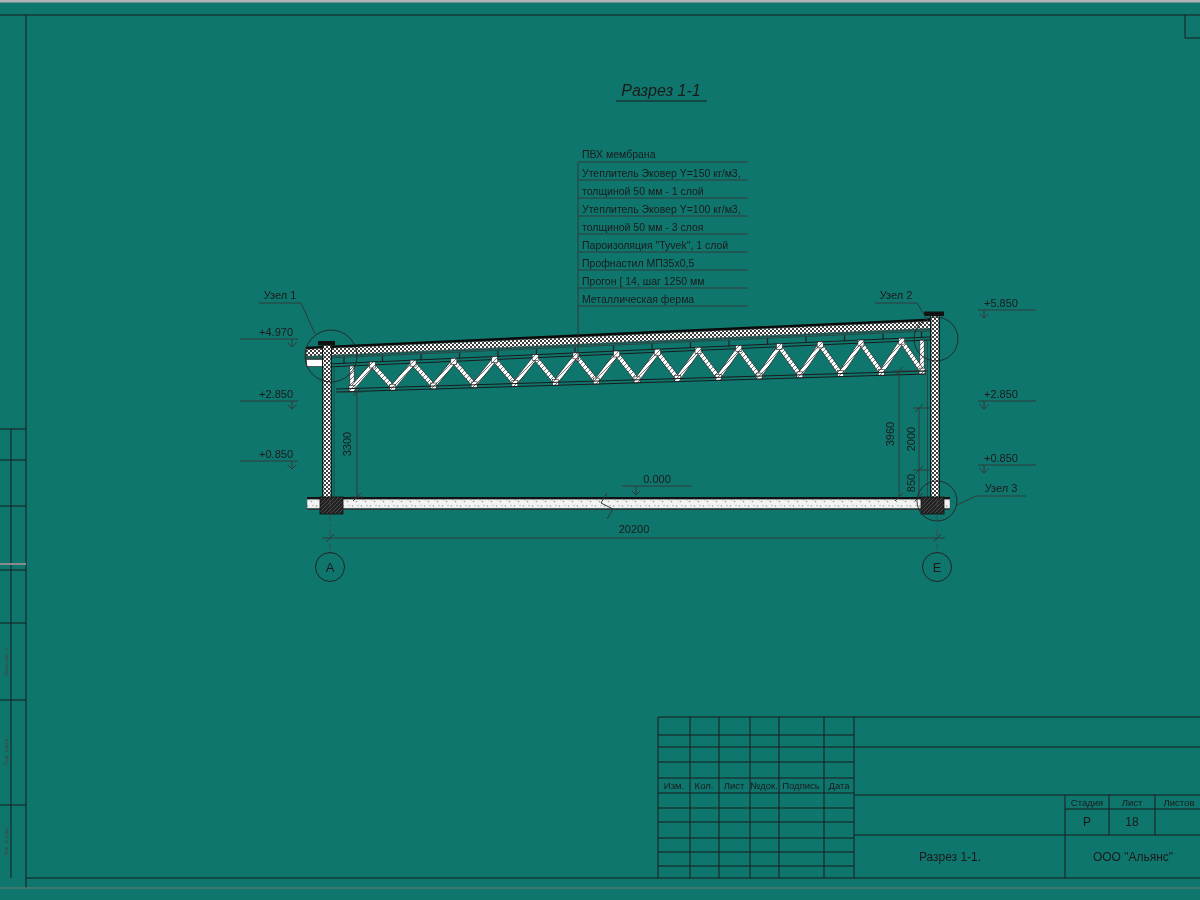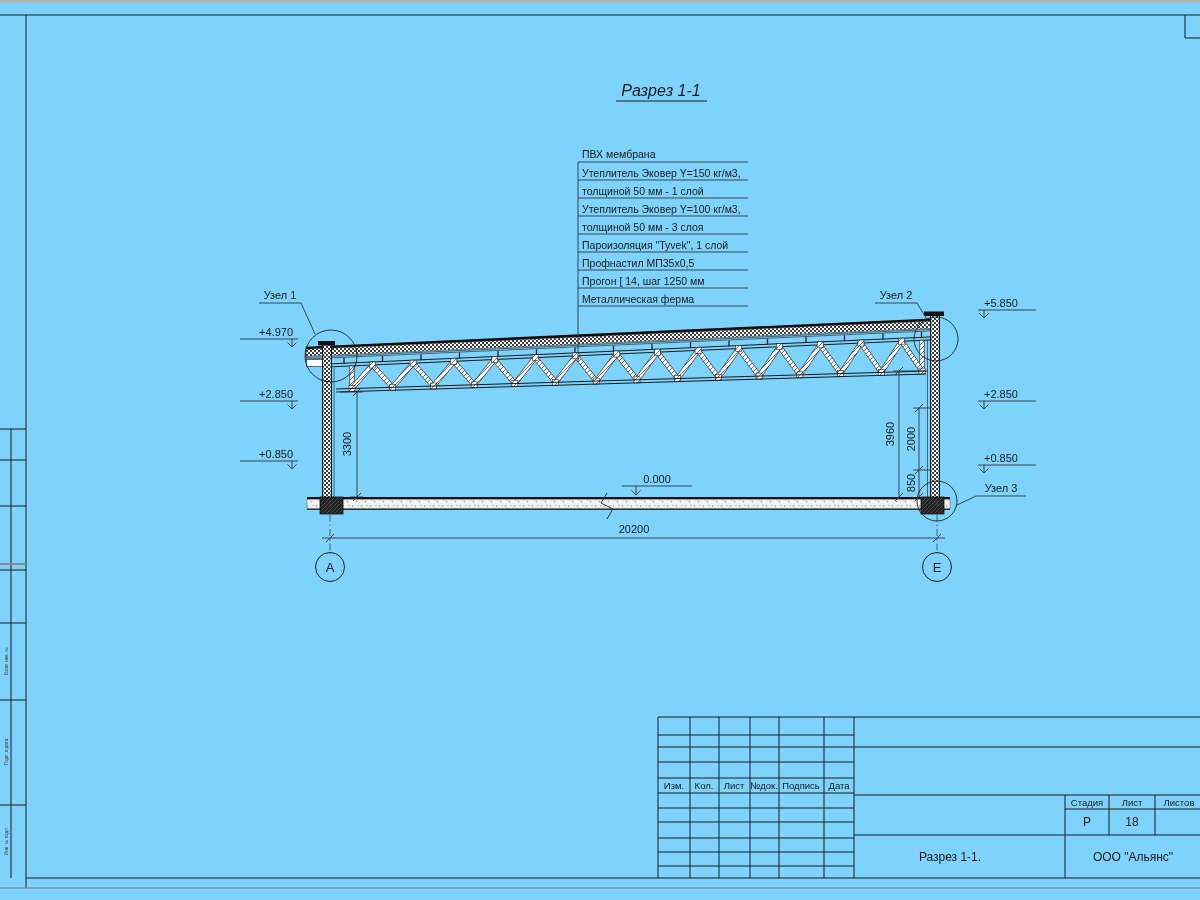--- a/index.html
+++ b/index.html
@@ -1,16 +1,16 @@
 <!DOCTYPE html>
 <html><head>
 <meta charset="utf-8">
 <style>
   html,body{margin:0;padding:0;background:#ffffff;}
-  #sheet{position:relative;width:1200px;height:900px;background:#7dd3fc;overflow:hidden;
+  #sheet{position:relative;width:1200px;height:900px;background:#0f766e;overflow:hidden;
          font-family:"Liberation Sans", sans-serif;}
   svg text{fill:#1a1a1a;font-family:"Liberation Sans", sans-serif;}
   .t11{font-size:11px;}
   .t105{font-size:10.5px;}
   .t95{font-size:9.5px;}
   .t12{font-size:12px;}
   .t13{font-size:13px;}
   .title-txt{font-size:16px;font-style:italic;}
   .tiny{font-size:4.5px;fill:#444;}
   .ln{stroke:#1a1a1a;stroke-width:1;fill:none;}

